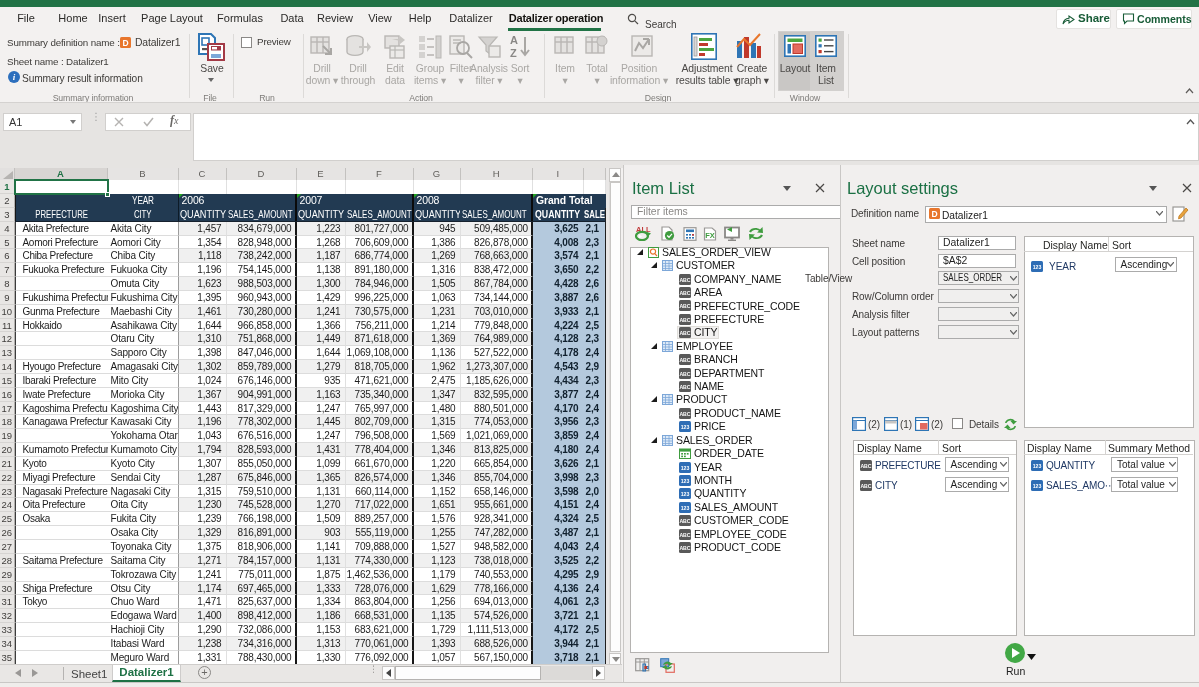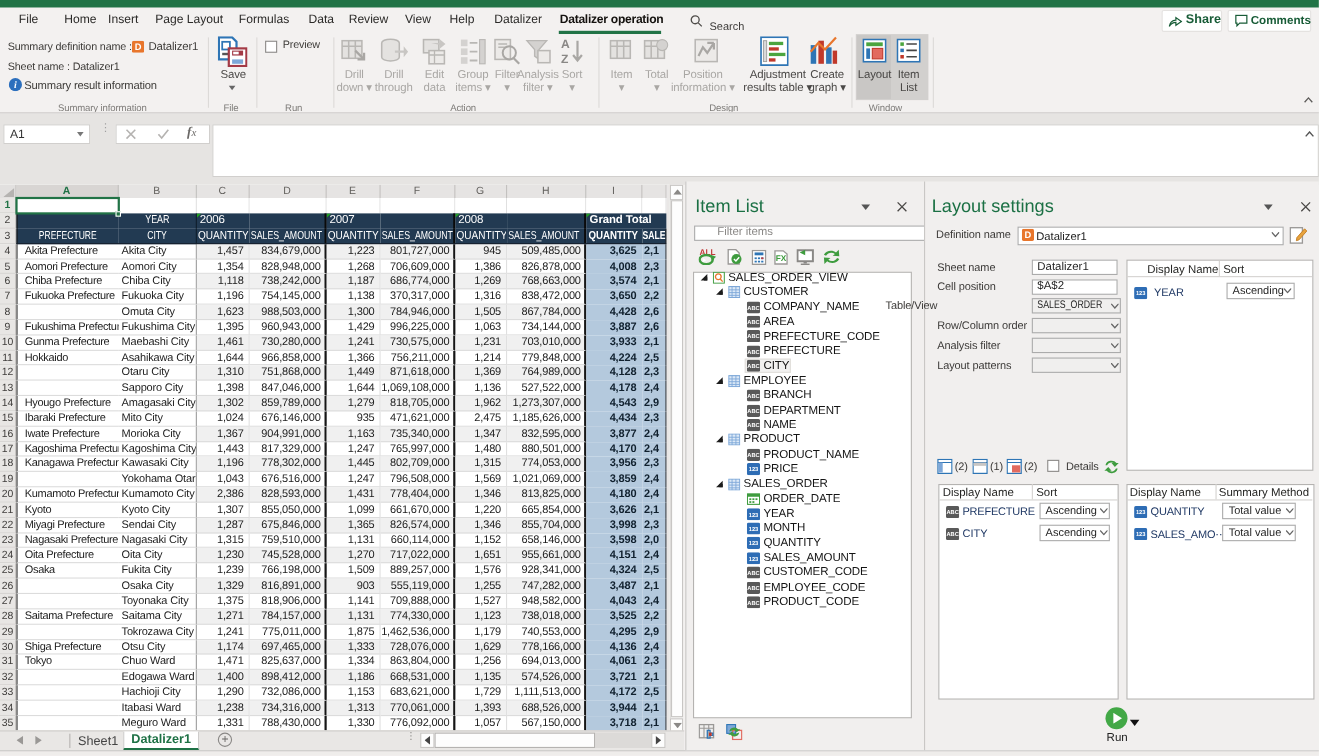--- a/index.html
+++ b/index.html
@@ -351,21 +351,21 @@
 <span class="cI">3,574</span>
       <span class="cJ">2,1</span>
 </div>
 <div class="r" style="top:95.20px;height:13.84px">
 <span class="cg">7</span>
 <span class="cA">Fukuoka Prefecture</span>
       <span class="cB">Fukuoka City</span>
 <span class="cC">1,196</span>
 <span class="cD">754,145,000</span>
 <span class="cE">1,138</span>
-<span class="cF">370,317,000</span>
+<span class="cF">891,180,000</span>
 <span class="cG">1,316</span>
 <span class="cH">838,472,000</span>
 <span class="cI">3,650</span>
       <span class="cJ">2,2</span>
 </div>
 <div class="r band" style="top:109.04px;height:13.84px">
 <span class="cg">8</span>
 <span class="cA"></span>
       <span class="cB">Omuta City</span>
 <span class="cC">1,623</span>
@@ -517,21 +517,21 @@
 <span class="cF">796,508,000</span>
 <span class="cG">1,569</span>
 <span class="cH">1,021,069,000</span>
 <span class="cI">3,859</span>
       <span class="cJ">2,4</span>
 </div>
 <div class="r band" style="top:275.12px;height:13.84px">
 <span class="cg">20</span>
 <span class="cA">Kumamoto Prefecture</span>
       <span class="cB">Kumamoto City</span>
-<span class="cC">2,386</span>
+<span class="cC">1,794</span>
 <span class="cD">828,593,000</span>
 <span class="cE">1,431</span>
 <span class="cF">778,404,000</span>
 <span class="cG">1,346</span>
 <span class="cH">813,825,000</span>
 <span class="cI">4,180</span>
       <span class="cJ">2,4</span>
 </div>
 <div class="r" style="top:288.96px;height:13.84px">
 <span class="cg">21</span>
@@ -765,21 +765,21 @@
 <svg class="abs" style="left:596px;top:669px" width="5" height="8" viewBox="0 0 5 8">
     <path d="M0 0 L5 4 L0 8 Z" fill="#444"></path>
   </svg>
 <div id="statusbar" class="abs"></div>
 <div id="ilpanel" class="abs"></div>
 <div class="ptitle" style="left:632px;top:179px">Item List</div>
 <div class="pdrop" style="left:783px;top:186px"></div>
 <svg class="abs" style="left:815px;top:183px" width="10" height="10" viewBox="0 0 10 10">
     <path d="M1 1 L9 9 M9 1 L1 9" stroke="#4a4846" stroke-width="1.2"></path>
   </svg>
-<div class="ctl" style="left:631px;top:205px;width:236px;height:14px;color:#8a8886;padding-left:20px;line-height:12px">Filter items</div>
+<div class="ctl" style="left:631px;top:205px;width:236px;height:14px;color:#8a8886;padding-left:5px;line-height:12px">Filter items</div>
 <svg class="abs" style="left:635px;top:225px" width="17" height="16" viewBox="0 0 17 16">
 <text x="1" y="7" font-size="7.5" font-weight="bold" fill="#c23b3b" font-family="Liberation Sans">ALL</text>
 <ellipse cx="7" cy="11" rx="6" ry="4.2" fill="none" stroke="#3f9c3f" stroke-width="2.2"></ellipse>
 <path d="M11 6.5 L16 8.5 L12 12 Z" fill="#3f9c3f"></path>
     <path d="M4 9.5 L7 11.5 L4 13.5 Z" fill="#fff"></path>
   </svg>
 <svg class="abs" style="left:660px;top:226px" width="15" height="15" viewBox="0 0 15 15">
 <path d="M2 1 L9 1 L12 4 L12 14 L2 14 Z" fill="#fff" stroke="#9a9896" stroke-width="1.2"></path>
 <circle cx="9.5" cy="9.5" r="4.6" fill="#3f9c3f"></circle>
     <path d="M7.2 9.5 L9 11.3 L12 7.8" stroke="#fff" stroke-width="1.3" fill="none"></path>

